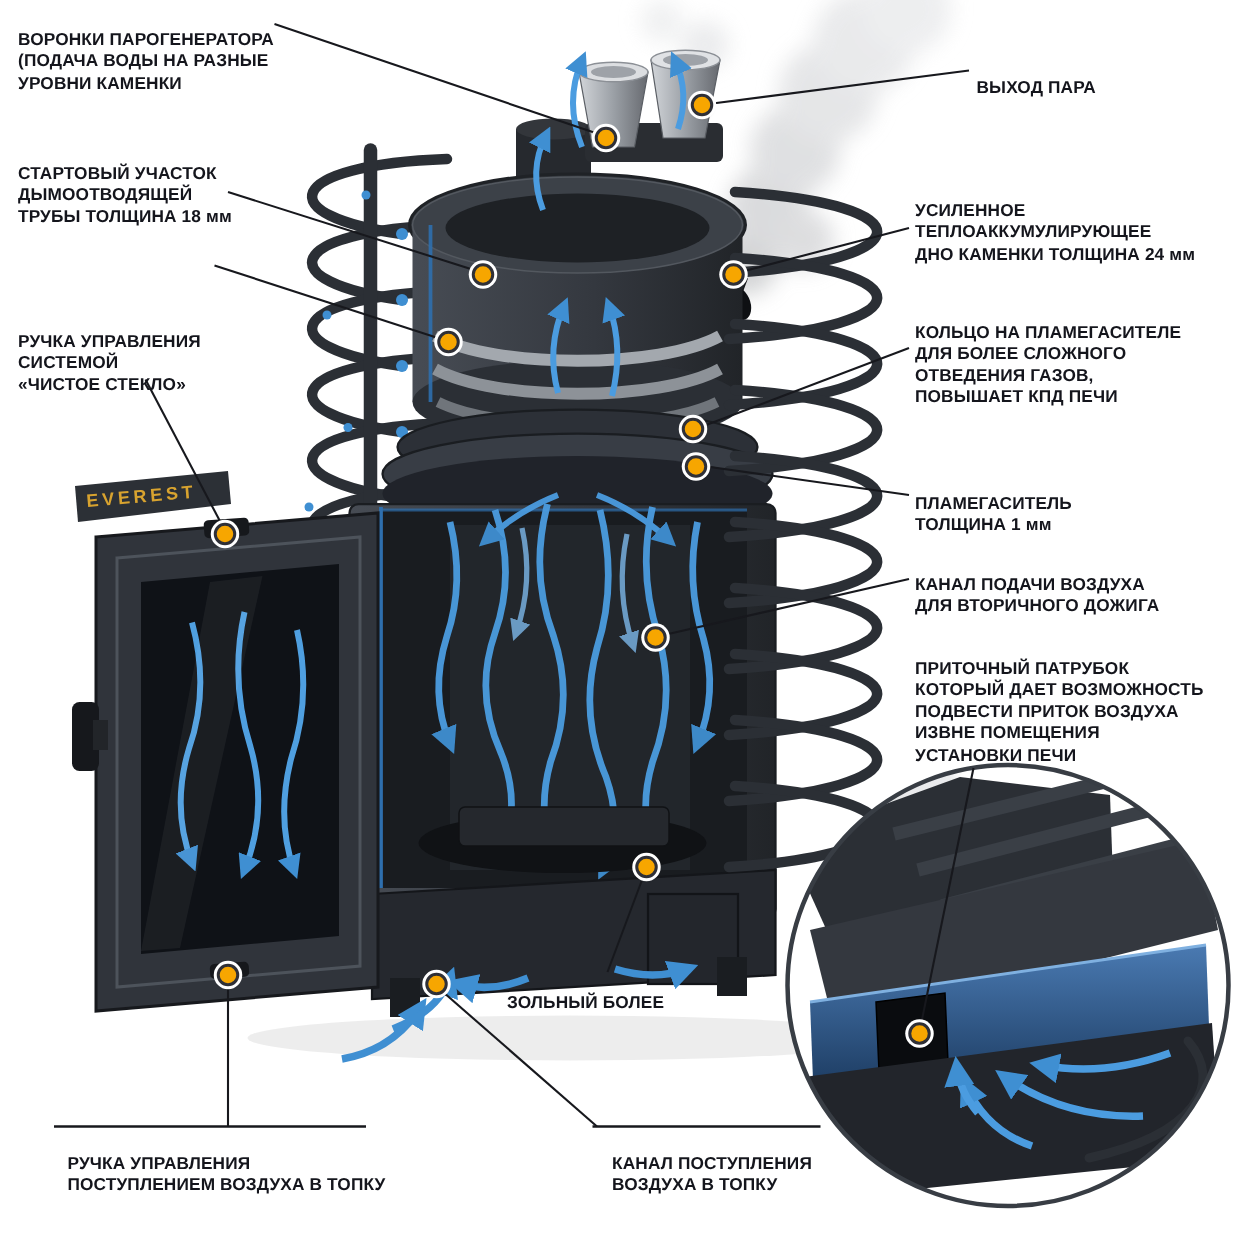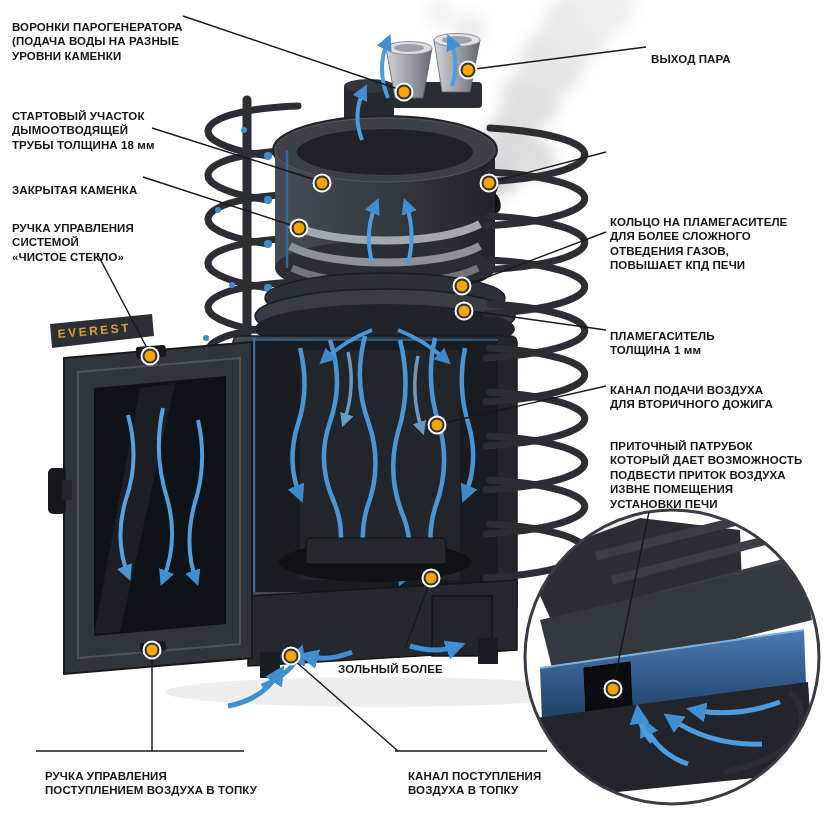--- a/index.html
+++ b/index.html
@@ -282,25 +282,27 @@
 <div class="marker" style="left:431px;top:578px"></div>
 <div class="marker" style="left:152px;top:650px"></div>
 <div class="marker" style="left:291px;top:656px"></div>
 
 <div class="label" style="left:12px;top:8px;width:205px">ВОРОНКИ ПАРОГЕНЕРАТОРА
 (ПОДАЧА ВОДЫ НА РАЗНЫЕ
 УРОВНИ КАМЕНКИ</div>
 <div class="label" style="left:12px;top:97px;width:195px">СТАРТОВЫЙ УЧАСТОК
 ДЫМООТВОДЯЩЕЙ
 ТРУБЫ ТОЛЩИНА 18 мм</div>
-<div class="label" style="left:12px;top:171px;width:200px">ЗАКРЫТАЯ КАМЕНКА</div>
 <div class="label" style="left:12px;top:209px;width:175px">РУЧКА УПРАВЛЕНИЯ
 СИСТЕМОЙ
 «ЧИСТОЕ СТЕКЛО»</div>
 <div class="label" style="left:651px;top:40px;width:170px">ВЫХОД ПАРА</div>
+<div class="label" style="left:610px;top:122px;width:215px">УСИЛЕННОЕ
+ТЕПЛОАККУМУЛИРУЮЩЕЕ
+ДНО КАМЕНКИ ТОЛЩИНА 24 мм</div>
 <div class="label" style="left:610px;top:203px;width:200px">КОЛЬЦО НА ПЛАМЕГАСИТЕЛЕ
 ДЛЯ БОЛЕЕ СЛОЖНОГО
 ОТВЕДЕНИЯ ГАЗОВ,
 ПОВЫШАЕТ КПД ПЕЧИ</div>
 <div class="label" style="left:610px;top:317px;width:160px">ПЛАМЕГАСИТЕЛЬ
 ТОЛЩИНА 1 мм</div>
 <div class="label" style="left:610px;top:371px;width:180px">КАНАЛ ПОДАЧИ ВОЗДУХА
 ДЛЯ ВТОРИЧНОГО ДОЖИГА</div>
 <div class="label" style="left:610px;top:427px;width:215px">ПРИТОЧНЫЙ ПАТРУБОК
 КОТОРЫЙ ДАЕТ ВОЗМОЖНОСТЬ

